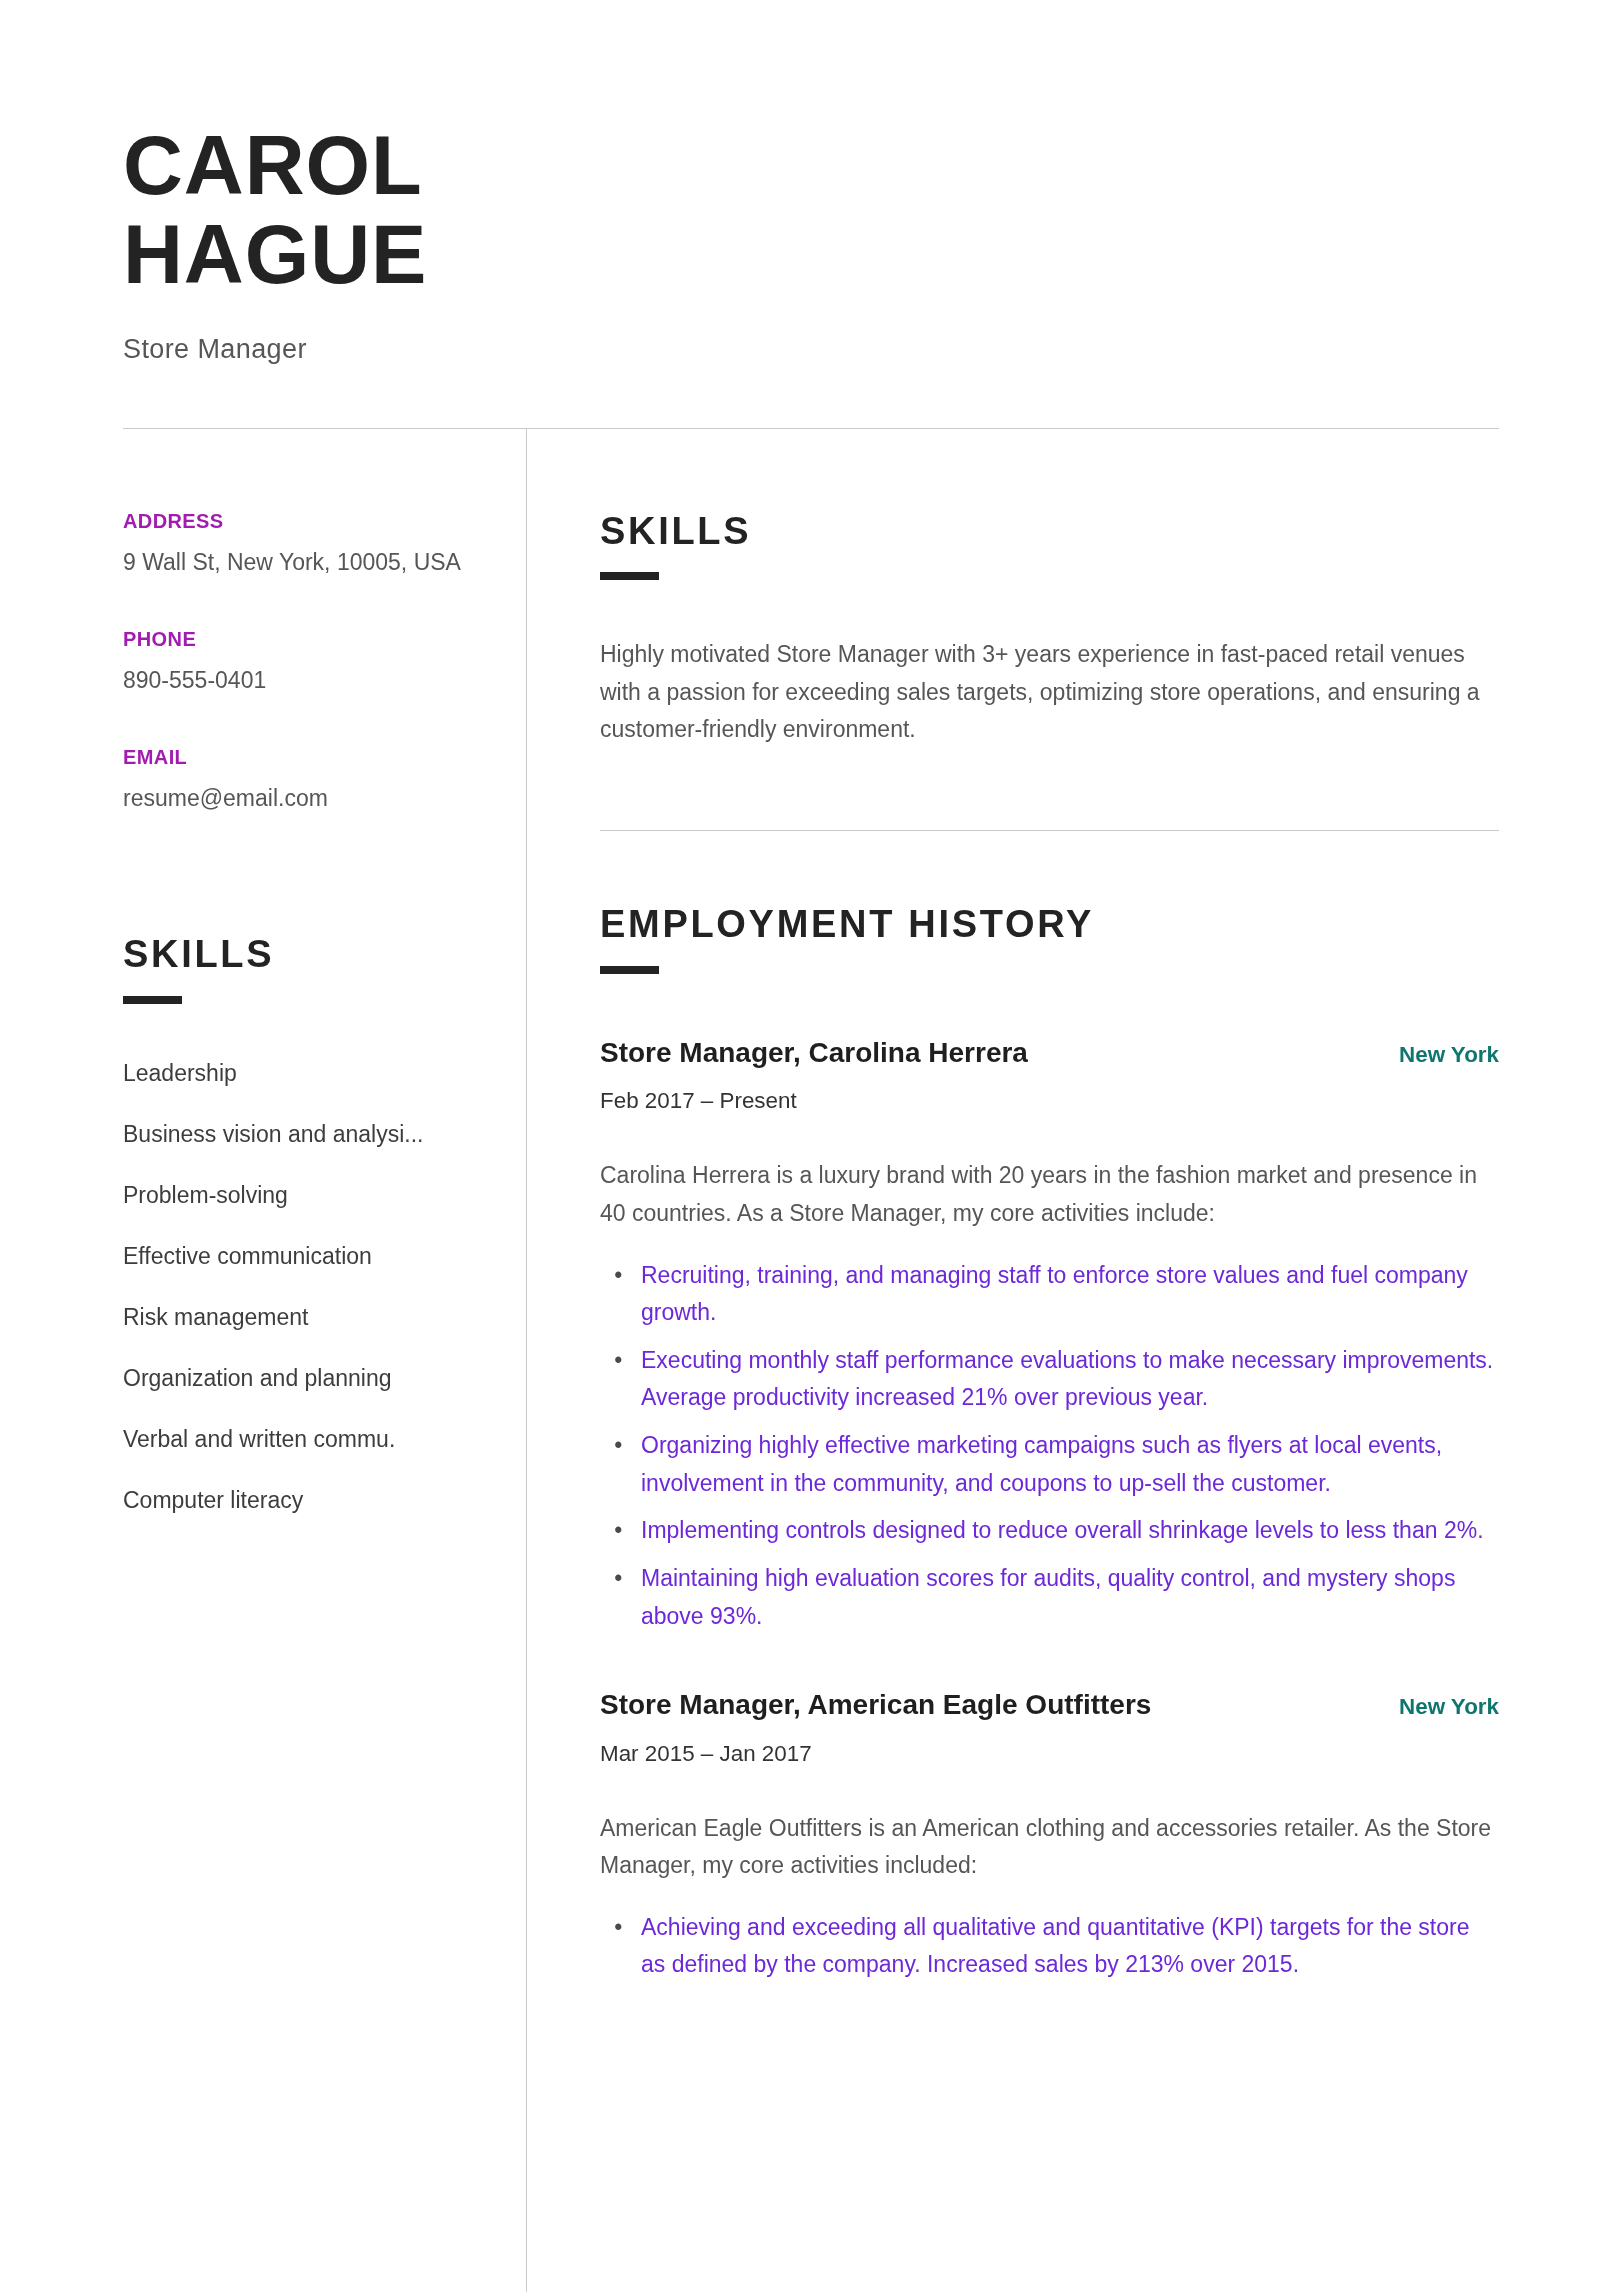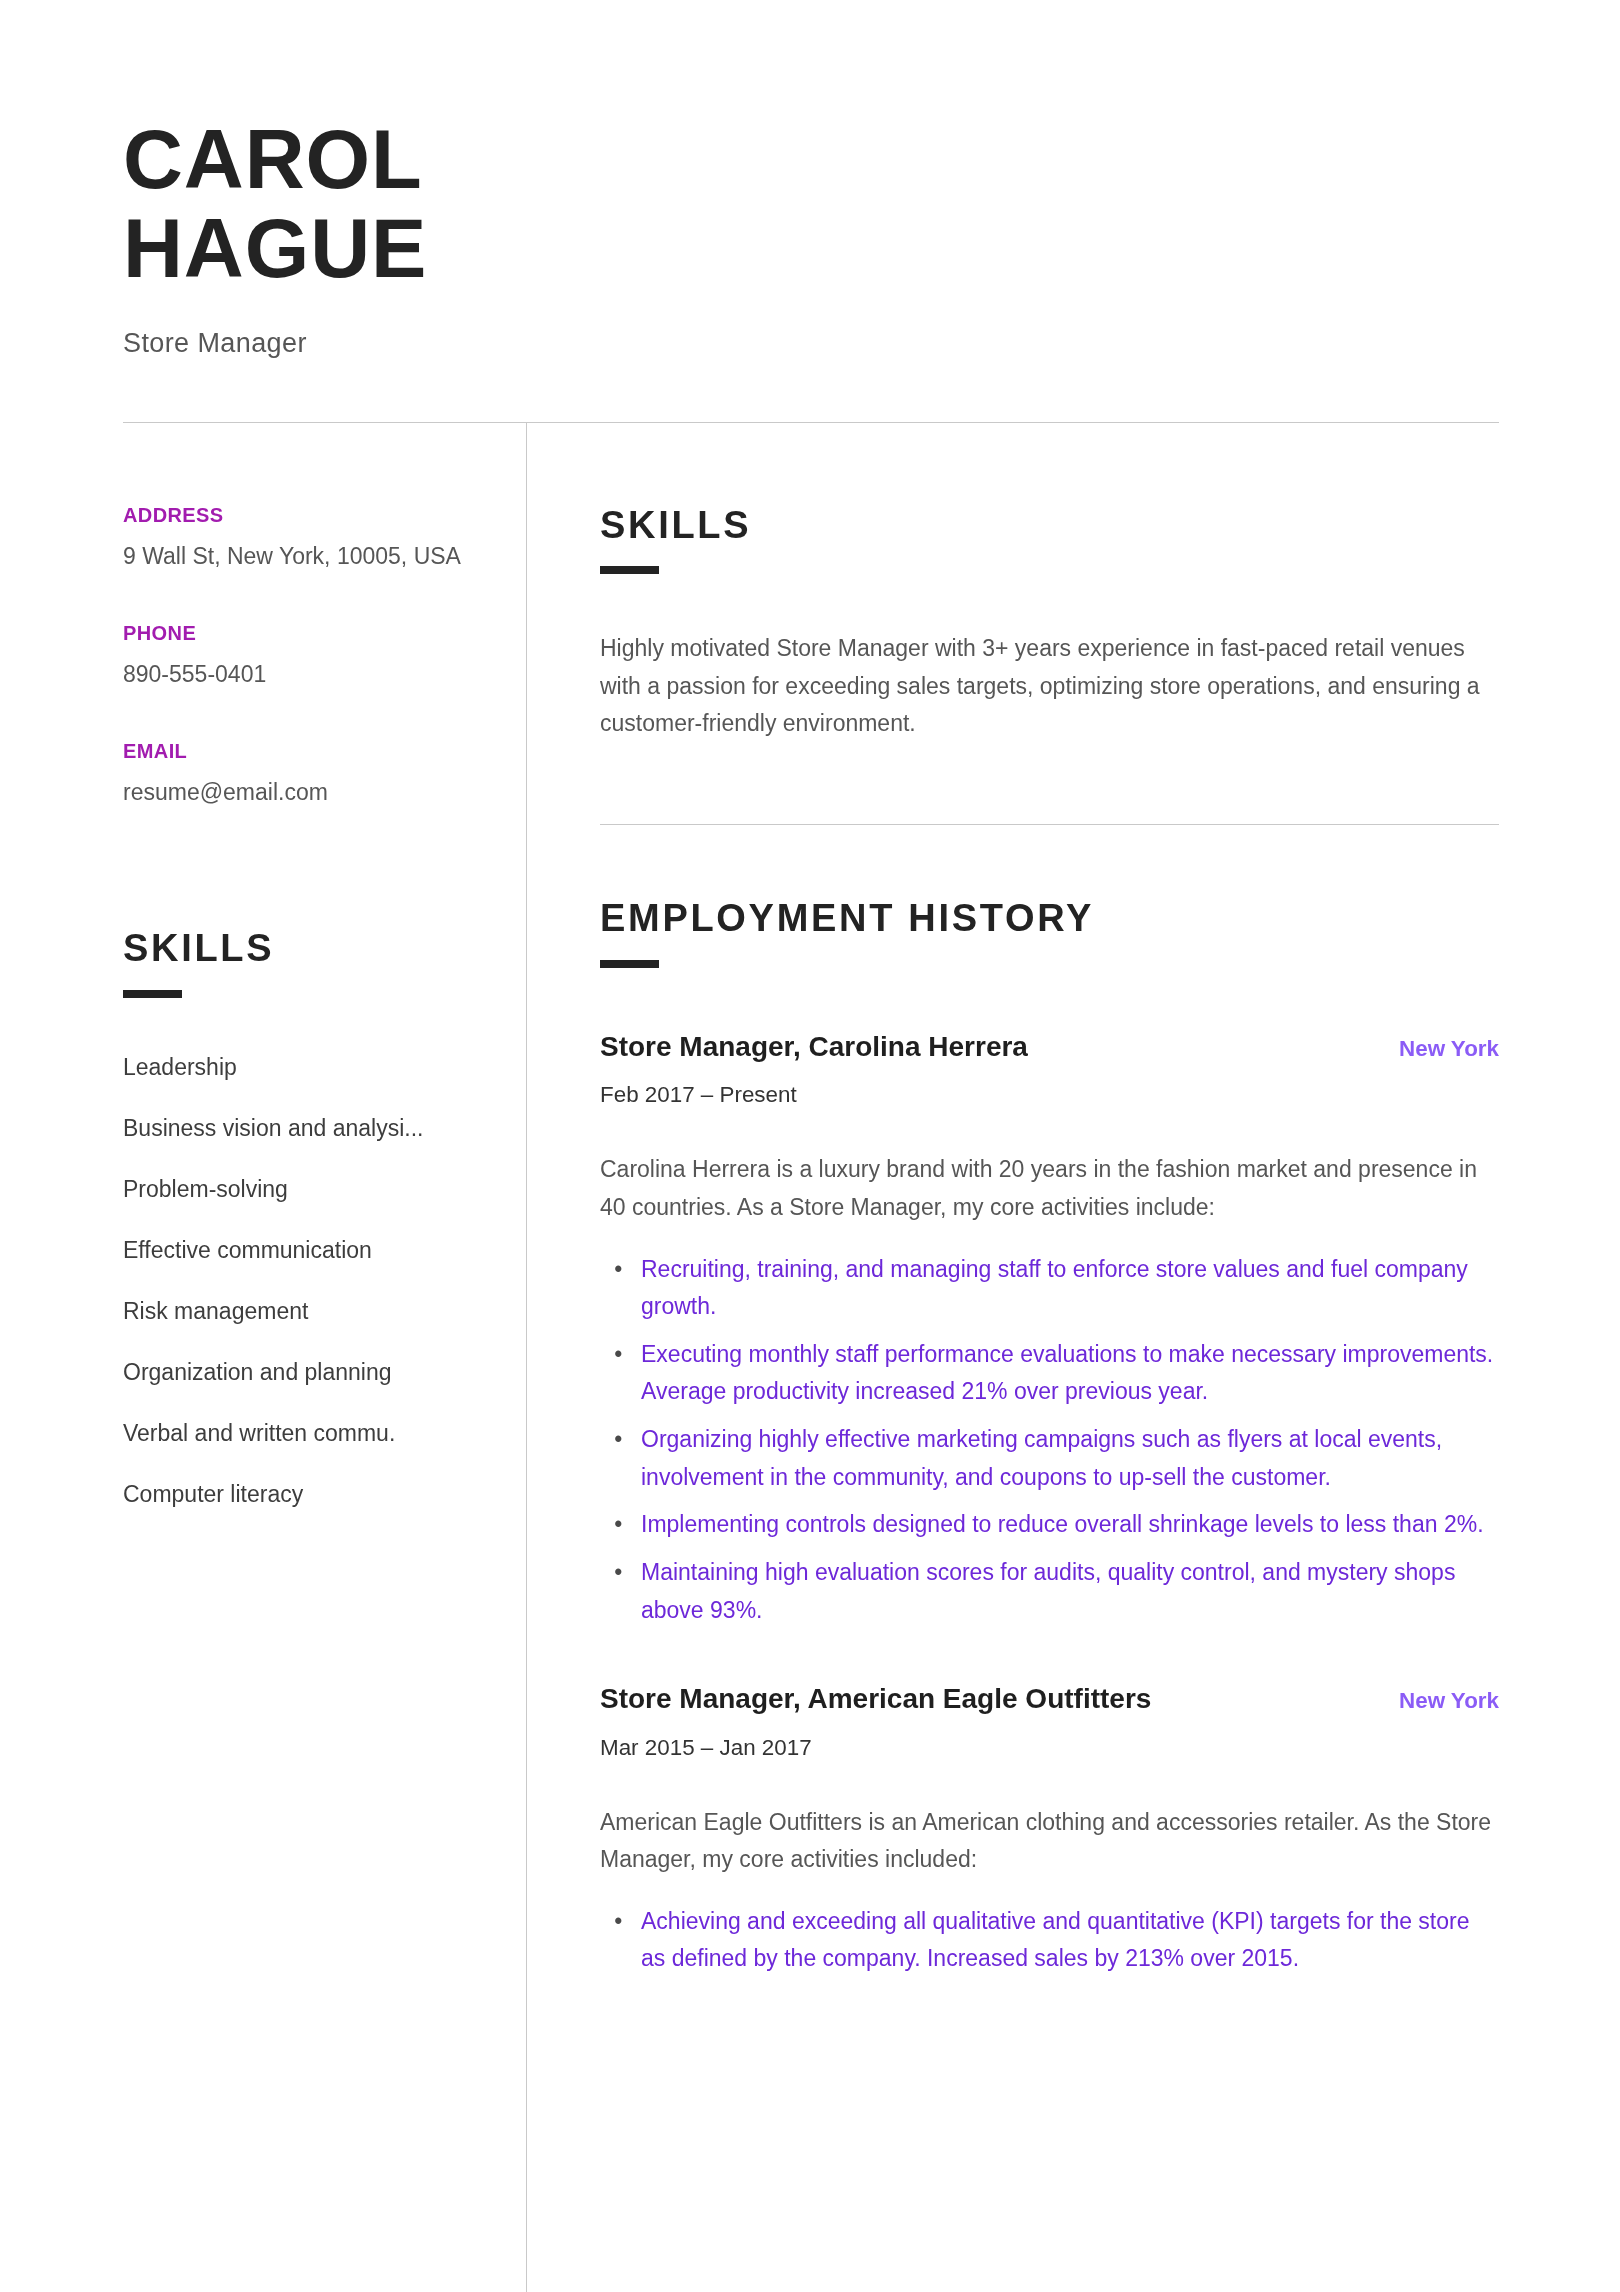--- a/index.html
+++ b/index.html
@@ -11,21 +11,21 @@
     height: 2293px;
     margin: 0 auto;
     background: #ffffff;
     padding: 116px 121px 0 123px;
     overflow: hidden;
     display: flex;
     flex-direction: column;
   }
 
   
-  .header { flex: 0 0 auto; }
+  .header { flex: 0 0 auto; margin-top: 6px; }
   .name {
     font-size: 83px;
     font-weight: 700;
     letter-spacing: 0.9px;
     line-height: 1.07;
     color: #232323;
   }
   .job-title {
     margin-top: 34px;
     font-size: 27px;
@@ -113,21 +113,21 @@
     gap: 32px;
   }
   .job-name {
     font-size: 28px;
     font-weight: 700;
     color: #1f1f1f;
   }
   .job-location {
     font-size: 22.4px;
     font-weight: 700;
-    color: #8b5cf6;
+    color: #0f766e;
   }
   .job-dates {
     margin-top: 19.7px;
     font-size: 22.4px;
     color: #333333;
   }
   .job-intro {
     margin-top: 43px;
     font-size: 23px;
     line-height: 1.62;

